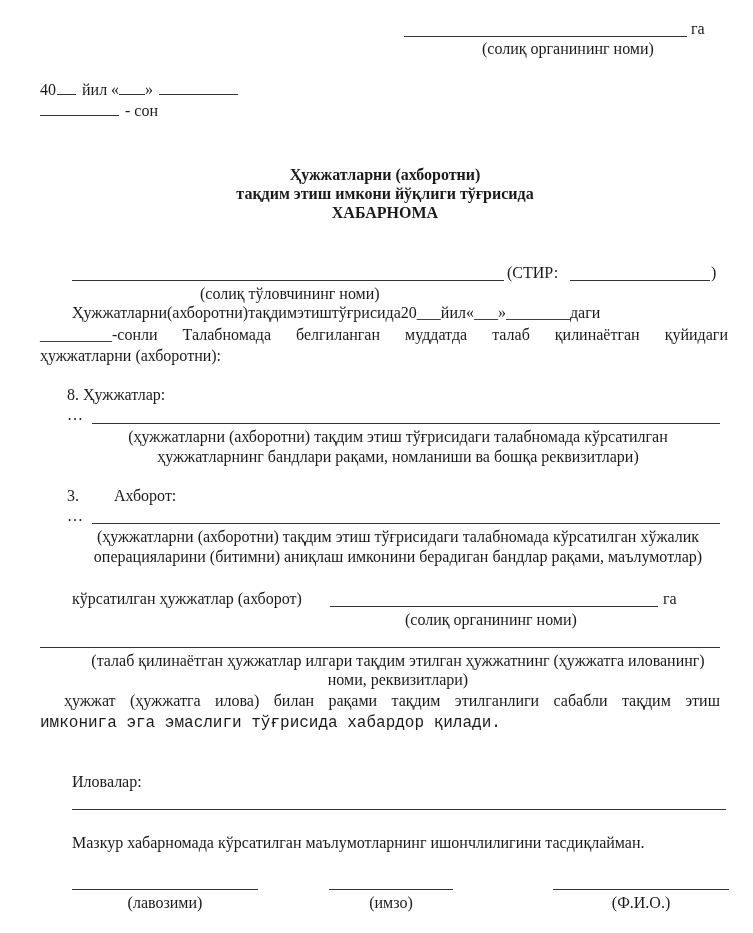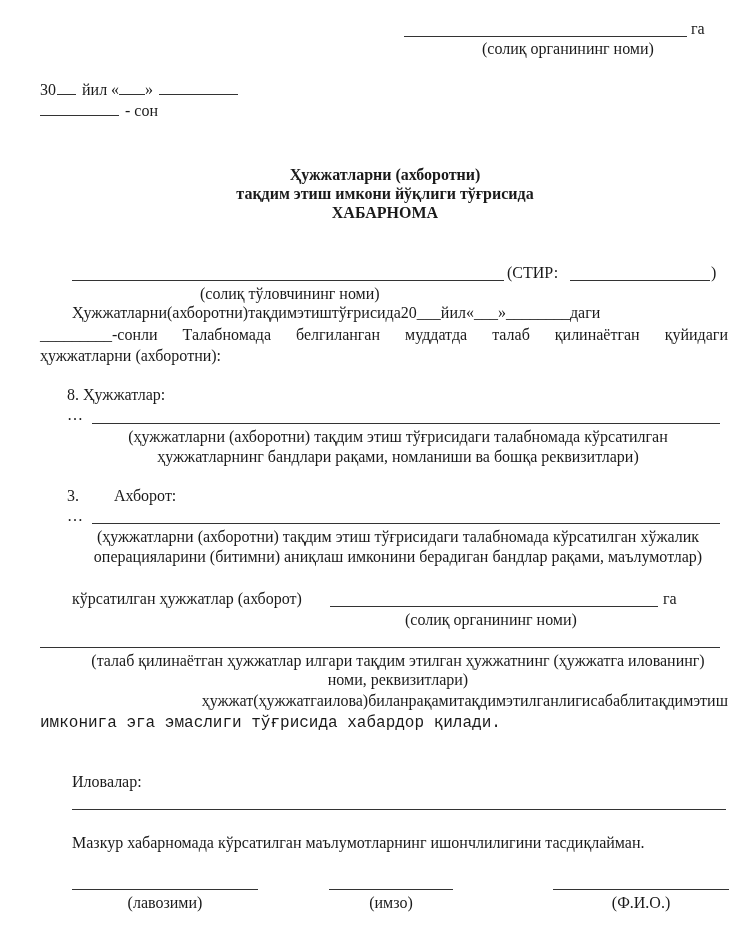--- a/index.html
+++ b/index.html
@@ -14,21 +14,21 @@
   .bold { font-weight: bold; }
 </style>
 </head>
 <body>
 
 <div class="line" style="left:404px; top:36px; width:283px;"></div>
 <div class="abs" style="left:691px; top:20px;">га</div>
 <div class="abs" style="left:482px; top:40px;">(солиқ органининг номи)</div>
 
 <div class="abs" style="left:40px; top:81px;">
-  <span>30</span><span style="display:inline-block; width:19px; border-bottom:1px solid #333; margin:0 6px 0 1px;"></span><span>йил «</span><span style="display:inline-block; width:26px; border-bottom:1px solid #333;"></span><span>»</span><span style="display:inline-block; width:79px; border-bottom:1px solid #333; margin-left:6px;"></span>
+  <span>40</span><span style="display:inline-block; width:19px; border-bottom:1px solid #333; margin:0 6px 0 1px;"></span><span>йил «</span><span style="display:inline-block; width:26px; border-bottom:1px solid #333;"></span><span>»</span><span style="display:inline-block; width:79px; border-bottom:1px solid #333; margin-left:6px;"></span>
 </div>
 <div class="abs" style="left:40px; top:102px;font-family:Liberation Serif, serif;">
   <span style="display:inline-block; width:79px; border-bottom:1px solid #333; margin-right:6px;"></span><span>- сон</span>
 </div>
 
 <div class="abs center bold" style="left:0; width:770px; top:166px;">Ҳужжатларни (ахборотни)</div>
 <div class="abs center bold" style="left:0; width:770px; top:185px;">тақдим этиш имкони йўқлиги тўғрисида</div>
 <div class="abs center bold" style="left:0; width:770px; top:204px;">ХАБАРНОМА</div>
 
 <div class="line" style="left:72px; top:280px; width:432px;"></div>
@@ -73,21 +73,21 @@
 <div class="abs center" style="left:20px; width:756px; top:548px;">операцияларини (битимни) аниқлаш имконини берадиган бандлар рақами, маълумотлар)</div>
 
 <div class="abs" style="left:72px; top:590px;">кўрсатилган ҳужжатлар (ахборот)</div>
 <div class="line" style="left:330px; top:606px; width:328px;"></div>
 <div class="abs" style="left:663px; top:590px;">га</div>
 <div class="abs" style="left:405px; top:611px;">(солиқ органининг номи)</div>
 
 <div class="line" style="left:40px; top:647px; width:680px;"></div>
 <div class="abs center" style="left:20px; width:756px; top:652px;">(талаб қилинаётган ҳужжатлар илгари тақдим этилган ҳужжатнинг (ҳужжатга илованинг)</div>
 <div class="abs center" style="left:20px; width:756px; top:671px;">номи, реквизитлари)</div>
-<div class="abs" style="left:72px; width:656px; top:692px; display:flex; justify-content:flex-end;">
+<div class="abs" style="left:64px; width:656px; top:692px; display:flex; justify-content:space-between;">
   <span>ҳужжат</span>
   <span>(ҳужжатга</span>
   <span>илова)</span>
   <span>билан</span>
   <span>рақами</span>
   <span>тақдим</span>
   <span>этилганлиги</span>
   <span>сабабли</span>
   <span>тақдим</span>
   <span>этиш</span>

